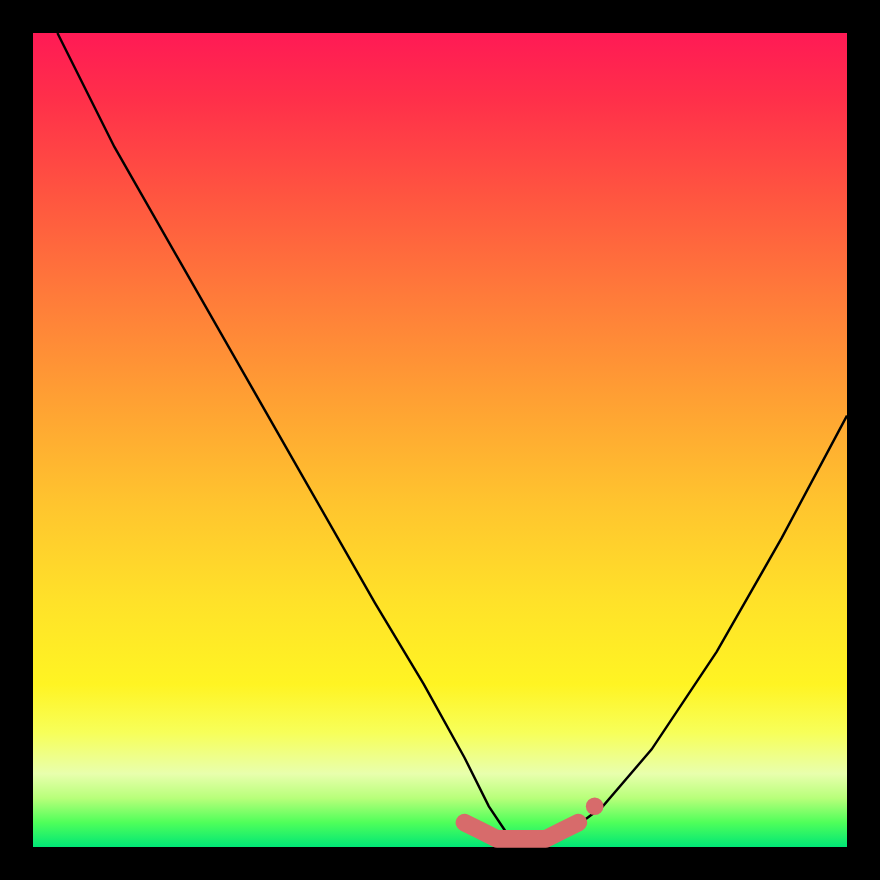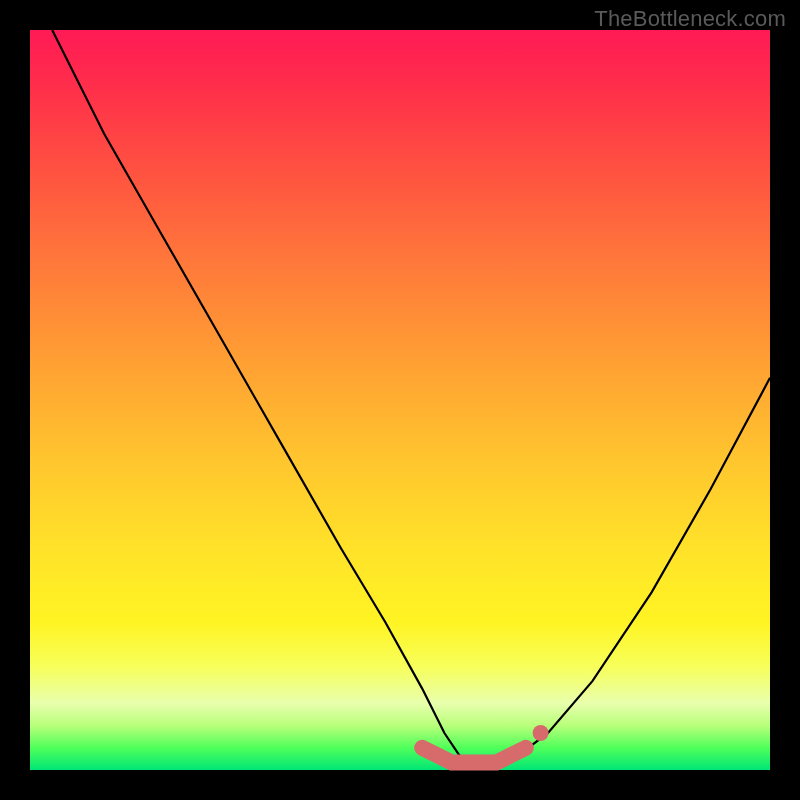--- a/index.html
+++ b/index.html
@@ -57,21 +57,20 @@
     width: 740px;
     height: 740px;
     overflow: visible;
   }
 </style>
 </head>
 <body>
 
 <div class="frame">
 
-  <div class="watermark">TheBottleneck.com</div>
 
   <div class="plot">
     <svg class="curve" viewBox="0 0 740 740" preserveAspectRatio="none">
       <path id="curve-path" fill="none" stroke="#000000" stroke-width="2.2" d="M22.2 0.0 L74.0 103.6 L133.2 207.2 L192.4 310.8 L251.6 414.4 L310.8 518.0 L355.2 592.0 L392.2 658.6 L414.4 703.0 L429.2 725.2 L444.0 732.6 L458.8 732.6 L473.6 732.6 L488.4 725.2 L518.0 703.0 L562.4 651.2 L621.6 562.4 L680.8 458.8 L740.0 347.8"></path>
       <g id="marker-group">
           <path d="M392.2 717.8 L407.0 725.2 L421.8 732.6 L436.6 732.6 L451.4 732.6 L466.2 732.6 L481.0 725.2 L495.8 717.8" fill="none" stroke="#d76b6b" stroke-width="16" stroke-linecap="round" stroke-linejoin="round"></path>
           <circle cx="510.6" cy="703.0" r="8" fill="#d76b6b"></circle>
         </g>
     </svg>
   </div>

